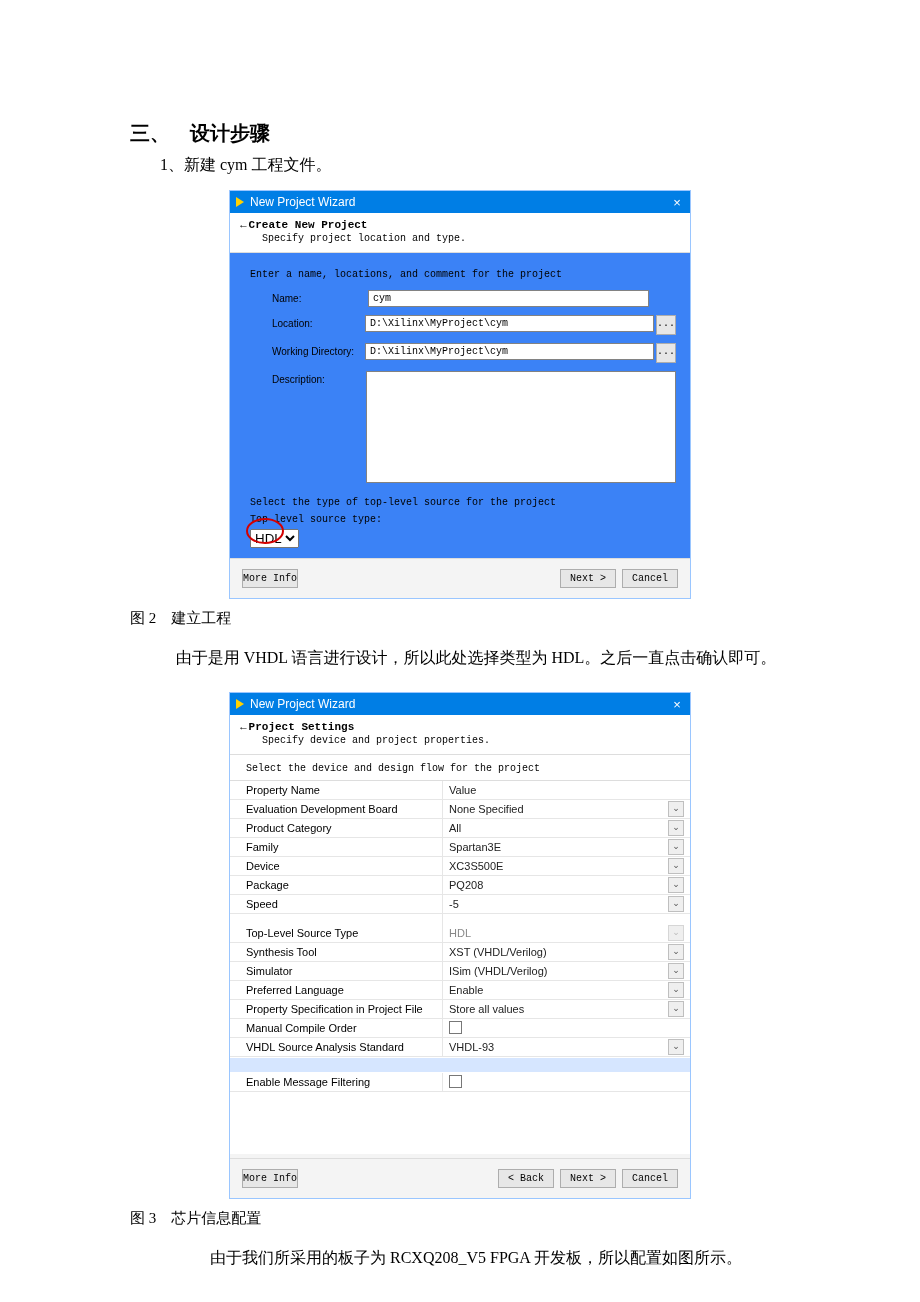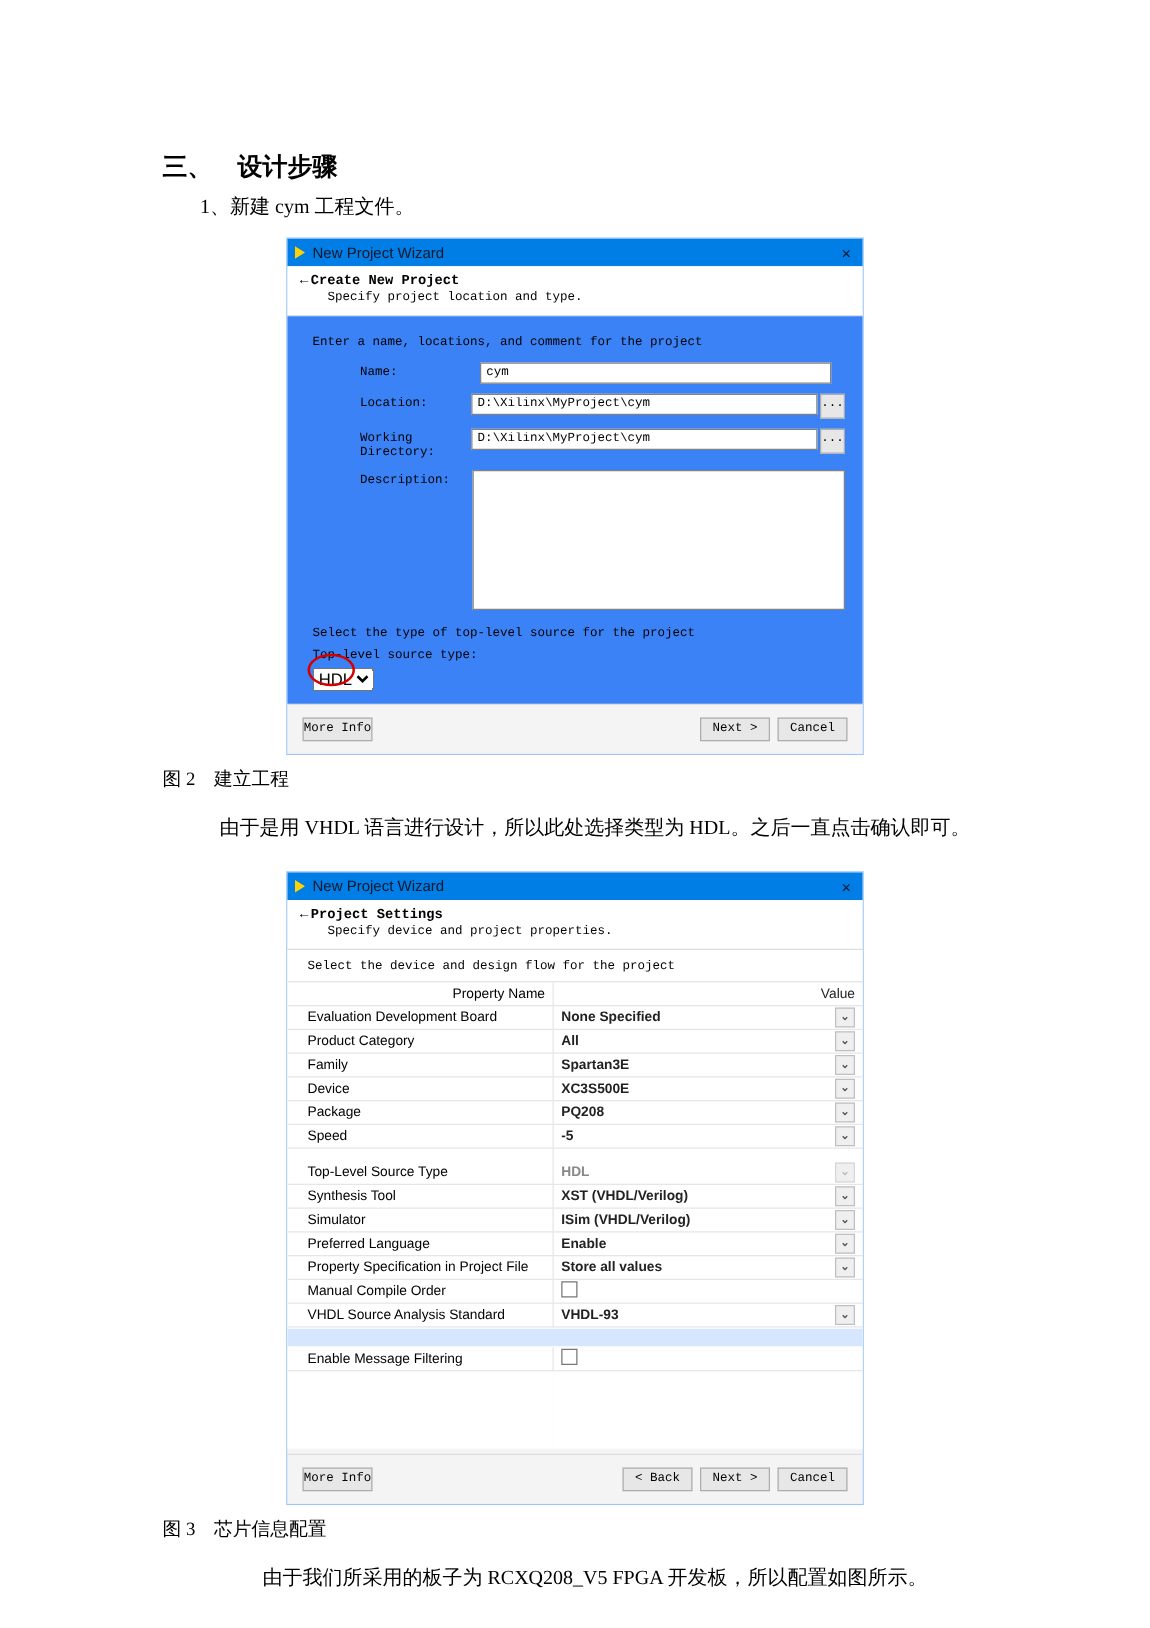--- a/index.html
+++ b/index.html
@@ -40,21 +40,21 @@
     width: 460px;
     margin: 0 auto;
     border: 1px solid #9ac6ff;
     background: #f4f4f4;
     font-family: "Microsoft YaHei", Arial, sans-serif;
     font-size: 11px;
     color: #000;
   }
   .titlebar {
     background: #007ee5;
-    color: #0f172a;
+    color: #ffffff;
     display: flex;
     align-items: center;
     height: 22px;
     padding: 0 0 0 6px;
     font-size: 12px;
   }
   .titlebar .chev {
     width: 0; height: 0;
     border-top: 5px solid transparent;
     border-bottom: 5px solid transparent;
@@ -99,24 +99,24 @@
     display: block;
     margin: 6px 0 10px 6px;
   }
   .formrow {
     display: flex;
     align-items: flex-start;
     margin-bottom: 8px;
   }
   .formrow .lbl {
     width: 96px;
-    font-family: Liberation Mono, monospace;
+    font-family: Liberation Sans, sans-serif;
     font-size: 10px;
     padding-top: 3px;
-    margin-left: 16px;
+    margin-left: 0;
     padding-left: 28px;
   }
   .formrow input[type="text"], .formrow textarea, .formrow select, .formrow2 input[type="text"] {
     font-family: "Consolas","Courier New",monospace;
     font-size: 10px;
     border: 1px solid #828282;
     background: #fff;
     padding: 2px 4px;
     box-sizing: border-box;
   }
@@ -217,30 +217,28 @@
     background: #fff;
   }
   .tbl td.c1 {
     width: 190px;
     border-right: 1px solid #e6e6e6;
     padding-left: 16px;
   }
   .tbl td.c2 {
     padding-left: 6px;
     color: #222;
-    font-weight: bold;
   }
   .tbl tr.sep td {
     height: 8px;
     background: #fff;
     border-bottom: none;
   }
   .tbl tr.hdr td {
     font-weight: normal;
-    text-align: right;
   }
   .tbl .combo {
     display: flex;
     align-items: center;
   }
   .tbl .combo .cv { flex: 1; }
   .tbl .combo .dd {
     width: 14px;
     height: 14px;
     border: 1px solid #bfbfbf;

